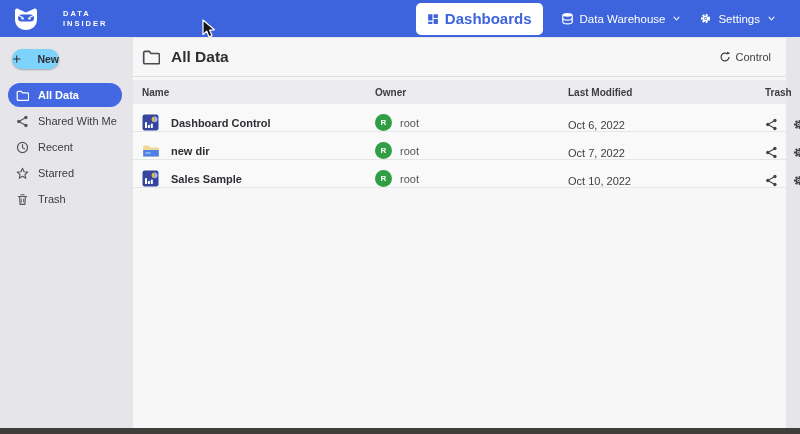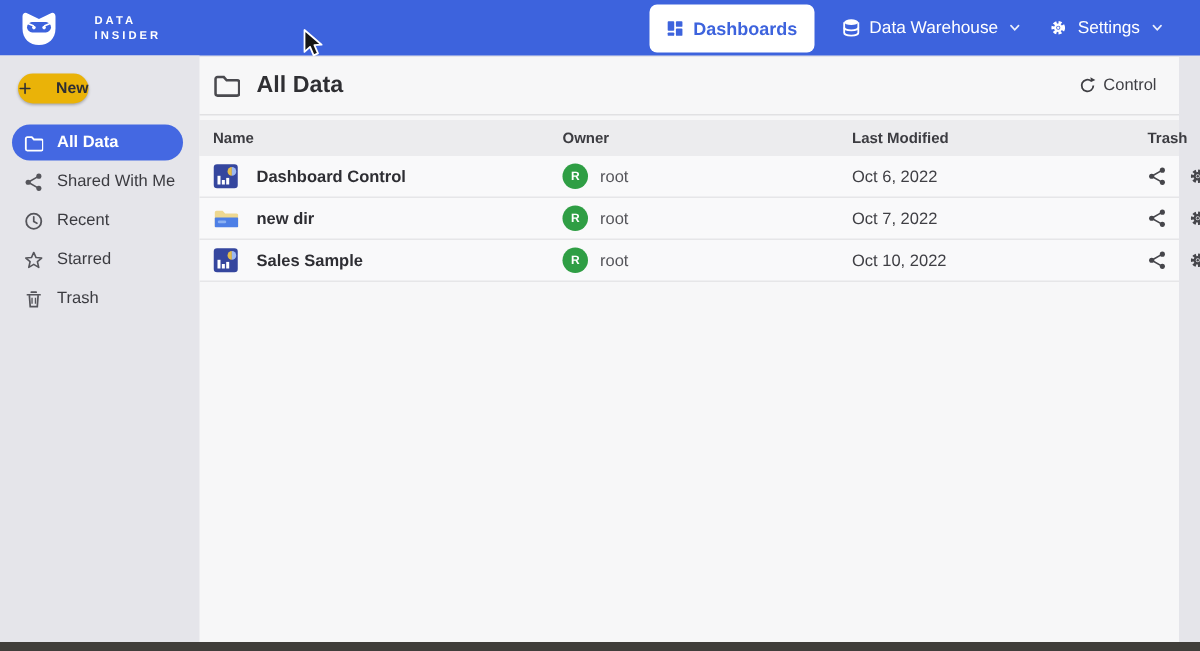--- a/index.html
+++ b/index.html
@@ -11,30 +11,30 @@
   
   .navbar { position:absolute; top:0; left:0; width:800px; height:37px;
             background:#3d63dd; display:flex; align-items:center;
             justify-content:space-between; padding:0 24px 0 13px; }
   .brand { display:flex; align-items:center; gap:24px; }
   .brand-text { color:#ffffff; font-size:7.5px; font-weight:bold;
                 letter-spacing:2px; line-height:10px; }
   .nav-right { display:flex; align-items:center; gap:18px; }
   .dashboards-btn { background:#ffffff; color:#3d63dd; border:none; cursor:pointer;
                     height:22px; border-radius:5px; padding:16px 11px; display:flex;
-                    align-items:center; gap:6px; font-size:12px; font-weight:bold;
+                    align-items:center; gap:6px; font-size:15px; font-weight:bold;
                     font-family:"Liberation Sans", sans-serif; }
   .nav-link { display:flex; align-items:center; gap:6px; color:#ffffff;
               font-size:11.5px; cursor:pointer; }
   .nav-link .caret { margin-left:1px; opacity:.9; }
 
   
   .sidebar { position:absolute; top:37px; left:0; width:133px; height:391px;
              background:#e5e5ea; }
-  .new-btn { margin:12px 0 14px 12px; width:47px; height:20px; background:#eab308;
+  .new-btn { margin:12px 0 14px 12px; width:47px; height:20px; background:#7dd3fc;
              border:none; border-radius:10px; box-shadow:0 1px 2px rgba(0,0,0,.28);
              display:flex; align-items:center; justify-content:space-between; gap:16px;
              font-size:10.5px; font-weight:bold; color:#2f2f33; cursor:pointer;
              font-family:"Liberation Sans", sans-serif; }
   .side-item { margin:0 11px 2px 8px; height:24px; border-radius:12px;
                display:flex; align-items:center; gap:9px; padding-left:8px;
                font-size:11px; color:#3b3b40; cursor:pointer; }
   .side-item .sicon { color:#55555b; display:flex; }
   .side-item.active { background:#4468e2; color:#ffffff; font-weight:bold; }
   .side-item.active .sicon { color:#ffffff; }
@@ -48,21 +48,21 @@
                    font-size:15.5px; font-weight:bold; }
   .content-title .ticon { color:#4a4a4f; display:flex; }
   .spacer { flex:1; }
   .refresh-btn { display:flex; align-items:center; gap:5px; color:#3f3f44;
                  font-size:11px; background:none; border:none; cursor:pointer;
                  font-family:"Liberation Sans", sans-serif; }
 
   .thead { margin-top:3px; height:24px; background:#ececee; display:flex;
            align-items:center; font-size:10px; font-weight:bold; color:#3c3c41; }
   .trow { height:28px; background:#f9f9fa; border-bottom:1px solid #e6e6e8;
-          display:flex; align-items:center; cursor:pointer; }
+          display:flex; align-items:flex-end; cursor:pointer; }
   .col-name { flex:0 0 194px; padding-left:9px; display:flex; align-items:center; gap:12px; }
   .col-owner { flex:0 0 193px; display:flex; align-items:center; gap:8px;margin-left:48px; }
   .col-modified { flex:0 0 195px; }
   .col-action { flex:1; display:flex; align-items:center; gap:14px; padding-left:2px; }
   .name-label { font-size:11px; font-weight:bold; color:#2e2e33; }
   .owner-label { font-size:11px; color:#55555a; }
   .modified-label { font-size:11px; color:#3f3f44; }
   .avatar { width:17px; height:17px; border-radius:50%; background:#2f9e44;
             color:#ffffff; font-size:8px; font-weight:bold; display:flex;
             align-items:center; justify-content:center; }

